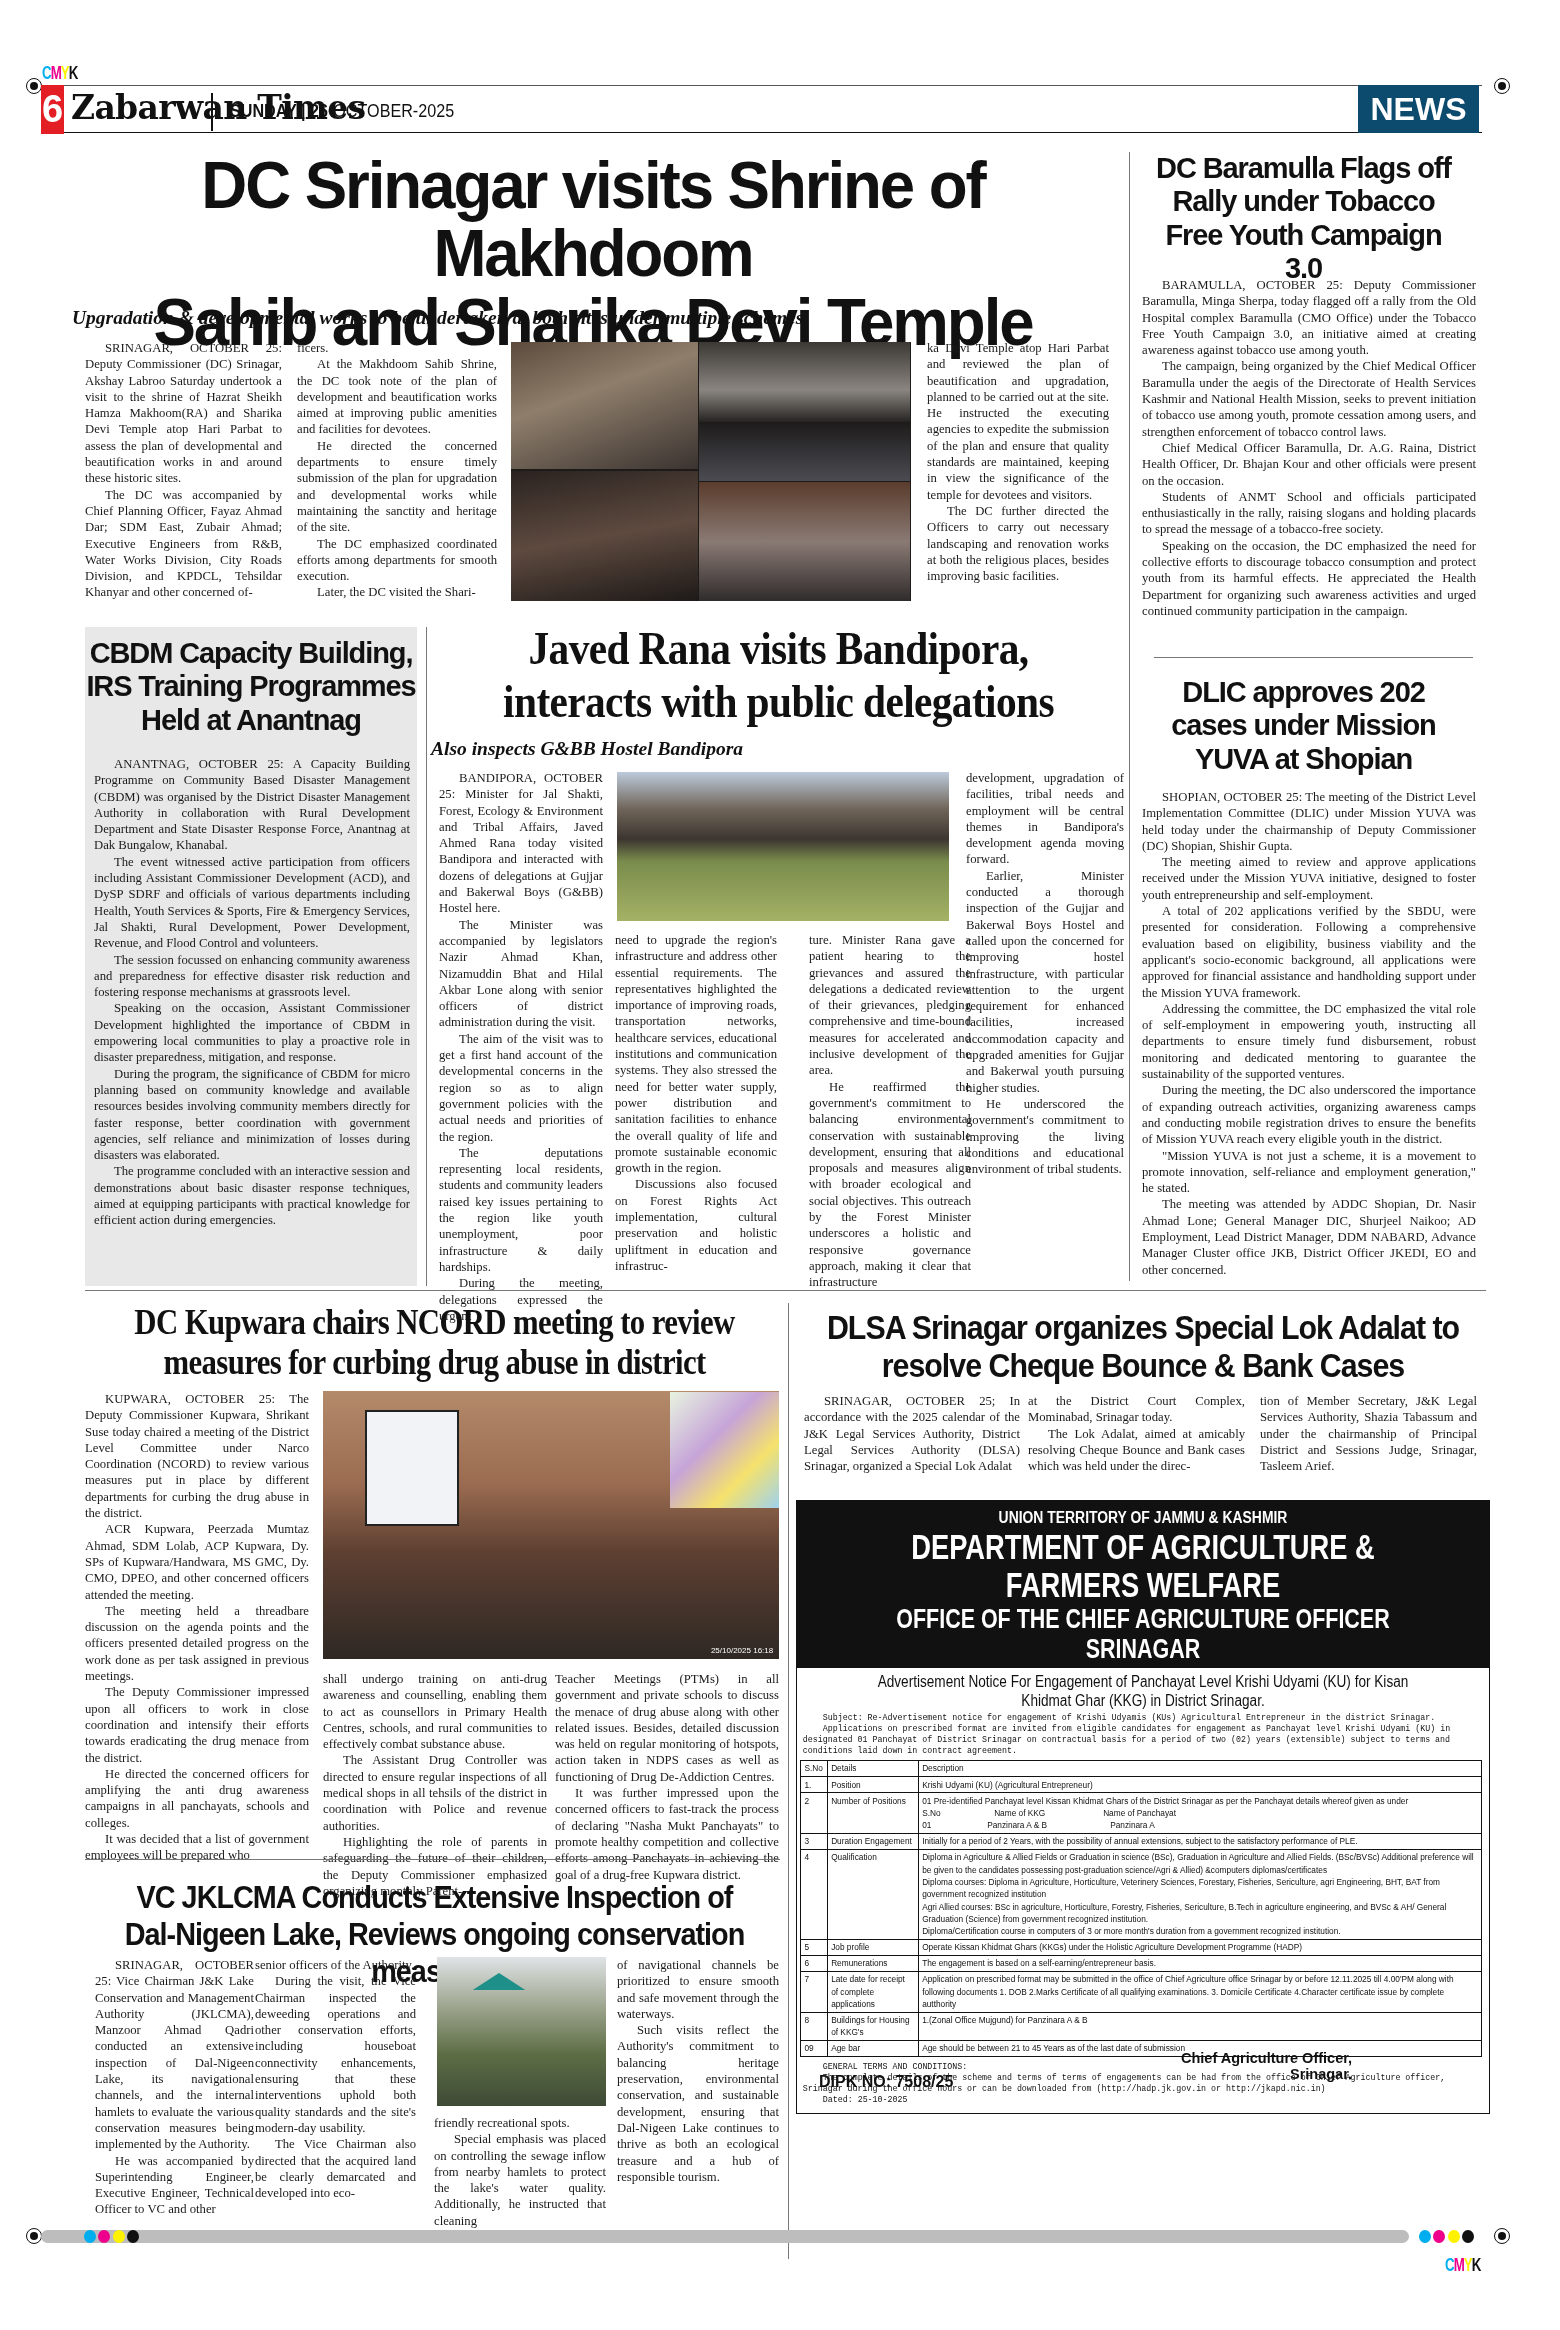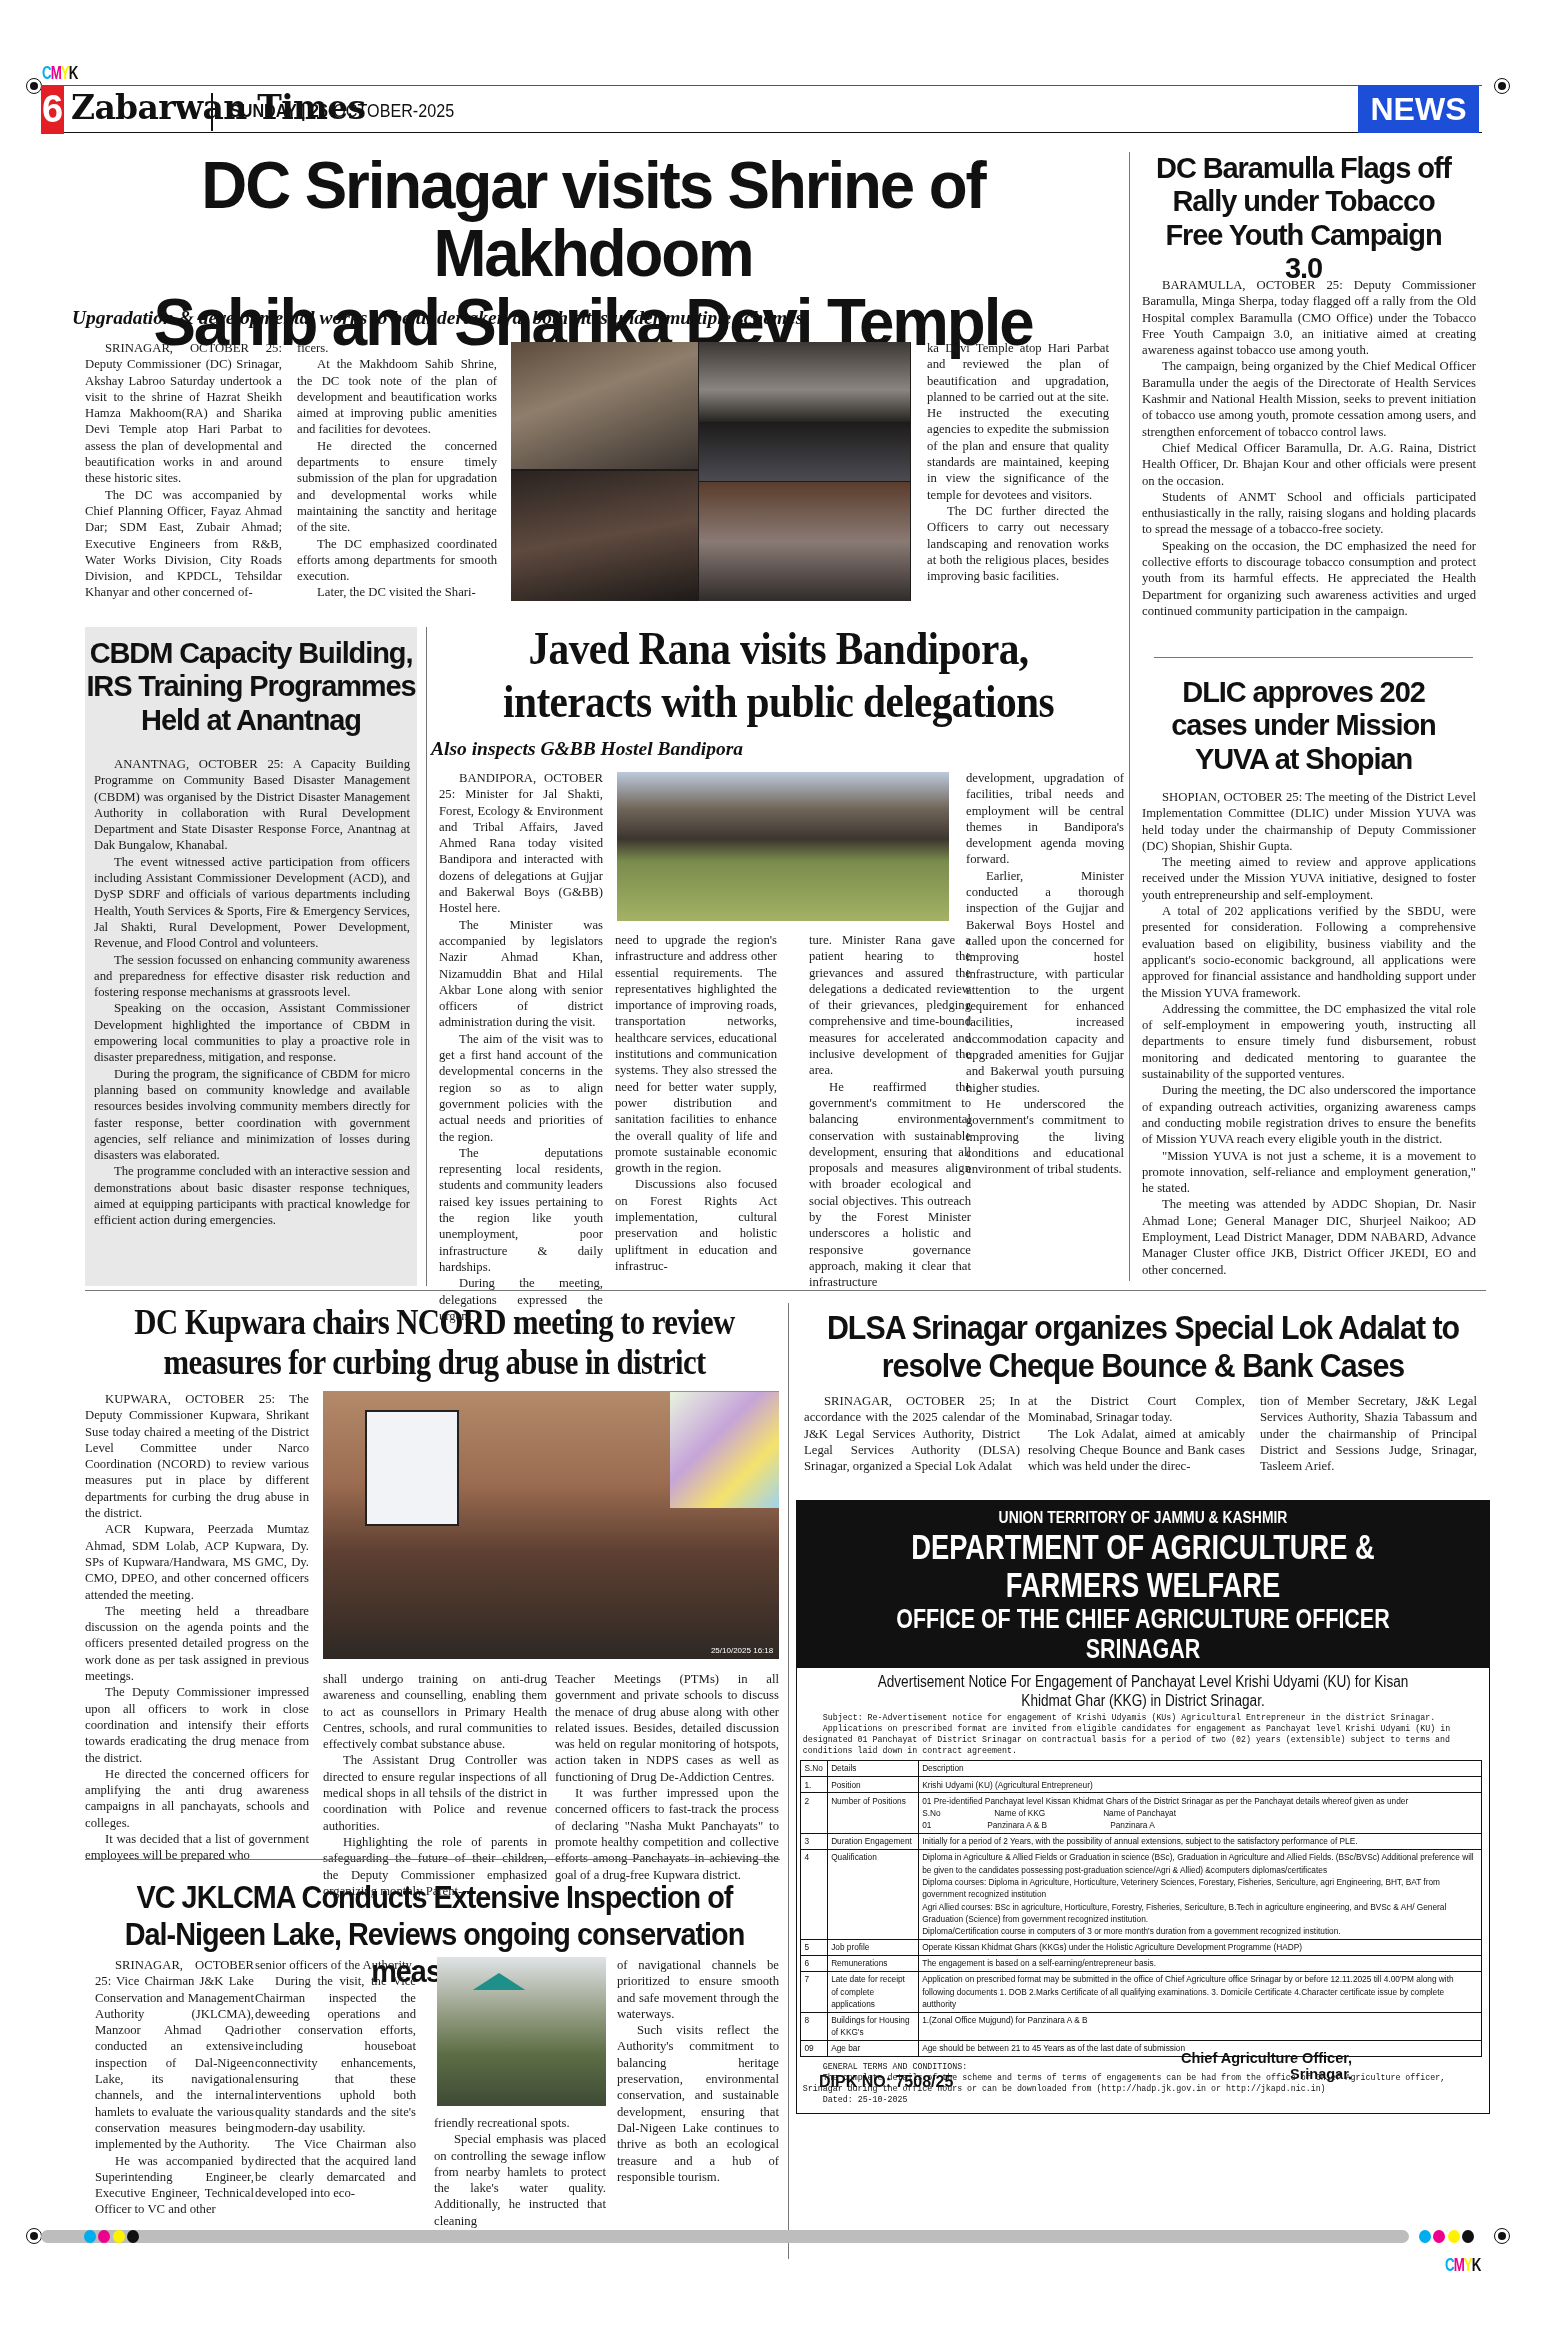--- a/index.html
+++ b/index.html
@@ -8,21 +8,21 @@
 .abs{position:absolute}
 .cmyk{font-family:"Liberation Sans",sans-serif;font-weight:bold;font-size:19px;letter-spacing:-1.4px;transform:scaleX(.7);transform-origin:left}
 .cmyk .c{color:#00aeef}.cmyk .m{color:#ec008c}.cmyk .y{color:#fff200}.cmyk .k{color:#111}
 .reg{width:16px;height:16px;border:1.4px solid #111;border-radius:50%;display:flex;align-items:center;justify-content:center}
 .reg::after{content:"";width:8.7px;height:8.7px;background:#111;border-radius:50%}
 .masthead{left:41px;top:85px;width:1441px;height:48px;border-top:1.4px solid #555;border-bottom:1.4px solid #111}
 .pgnum{left:41px;top:85px;width:23px;height:49px;background:#e31e24;color:#fff;font-family:"Liberation Sans",sans-serif;font-weight:bold;font-size:38px;display:flex;align-items:center;justify-content:center}
 .paper{left:71px;top:88px;font-family:"DejaVu Serif",serif;font-size:33px;font-weight:bold;letter-spacing:-0.7px}
 .vbar{left:211px;top:93px;width:2.2px;height:38px;background:#111}
 .date{left:230px;top:100px;font-family:"Liberation Sans",sans-serif;font-weight:bold;font-size:19px;transform:scaleX(.85);transform-origin:left}
-.news{left:1358px;top:85px;width:121px;height:48px;background:#1d4ed8;color:#fff;font-family:"Liberation Sans",sans-serif;font-weight:bold;font-size:32px;display:flex;align-items:center;justify-content:center}
+.news{left:1358px;top:85px;width:121px;height:48px;background:#0c4a6e;color:#fff;font-family:"Liberation Sans",sans-serif;font-weight:bold;font-size:32px;display:flex;align-items:center;justify-content:center}
 .hl-heavy{font-family:"Liberation Sans",sans-serif;font-weight:bold;text-align:center;letter-spacing:-2.2px;line-height:1.02}
 .hl-sans{font-family:"Liberation Sans",sans-serif;font-weight:bold;text-align:center;letter-spacing:-1.1px;line-height:1.15}
 .hl-serif{font-family:"Liberation Serif",serif;font-weight:bold;text-align:center;letter-spacing:-0.7px;line-height:1.15}
 .sub{font-family:"Liberation Serif",serif;font-style:italic;font-weight:bold;text-align:left}
 .body{font-size:12.7px;line-height:16.3px;text-align:justify;hyphens:auto;color:#1a1a1a}
 .body p{text-indent:20px}
 .col{position:absolute}
 .photo{position:absolute;overflow:hidden}
 .rule-v{position:absolute;width:1.4px;background:#777}
 .rule-h{position:absolute;height:1.4px;background:#777}

